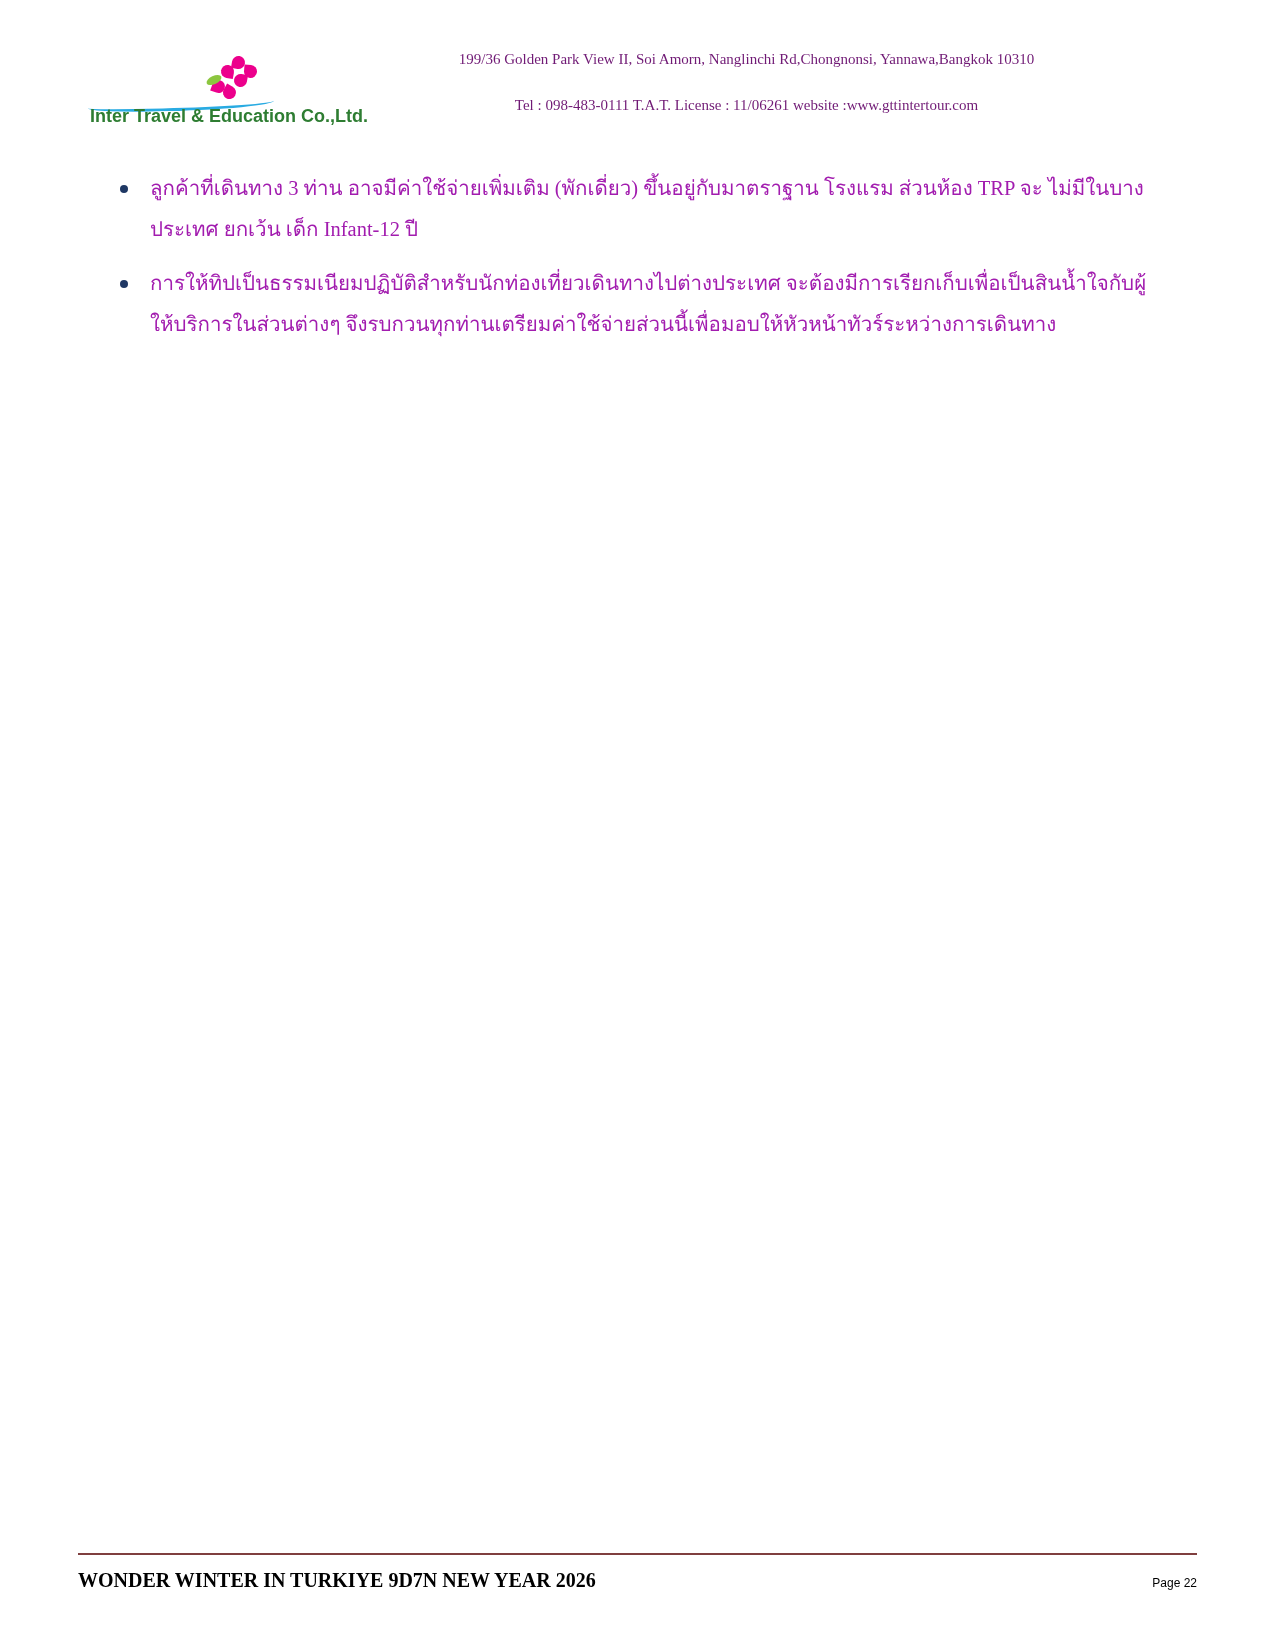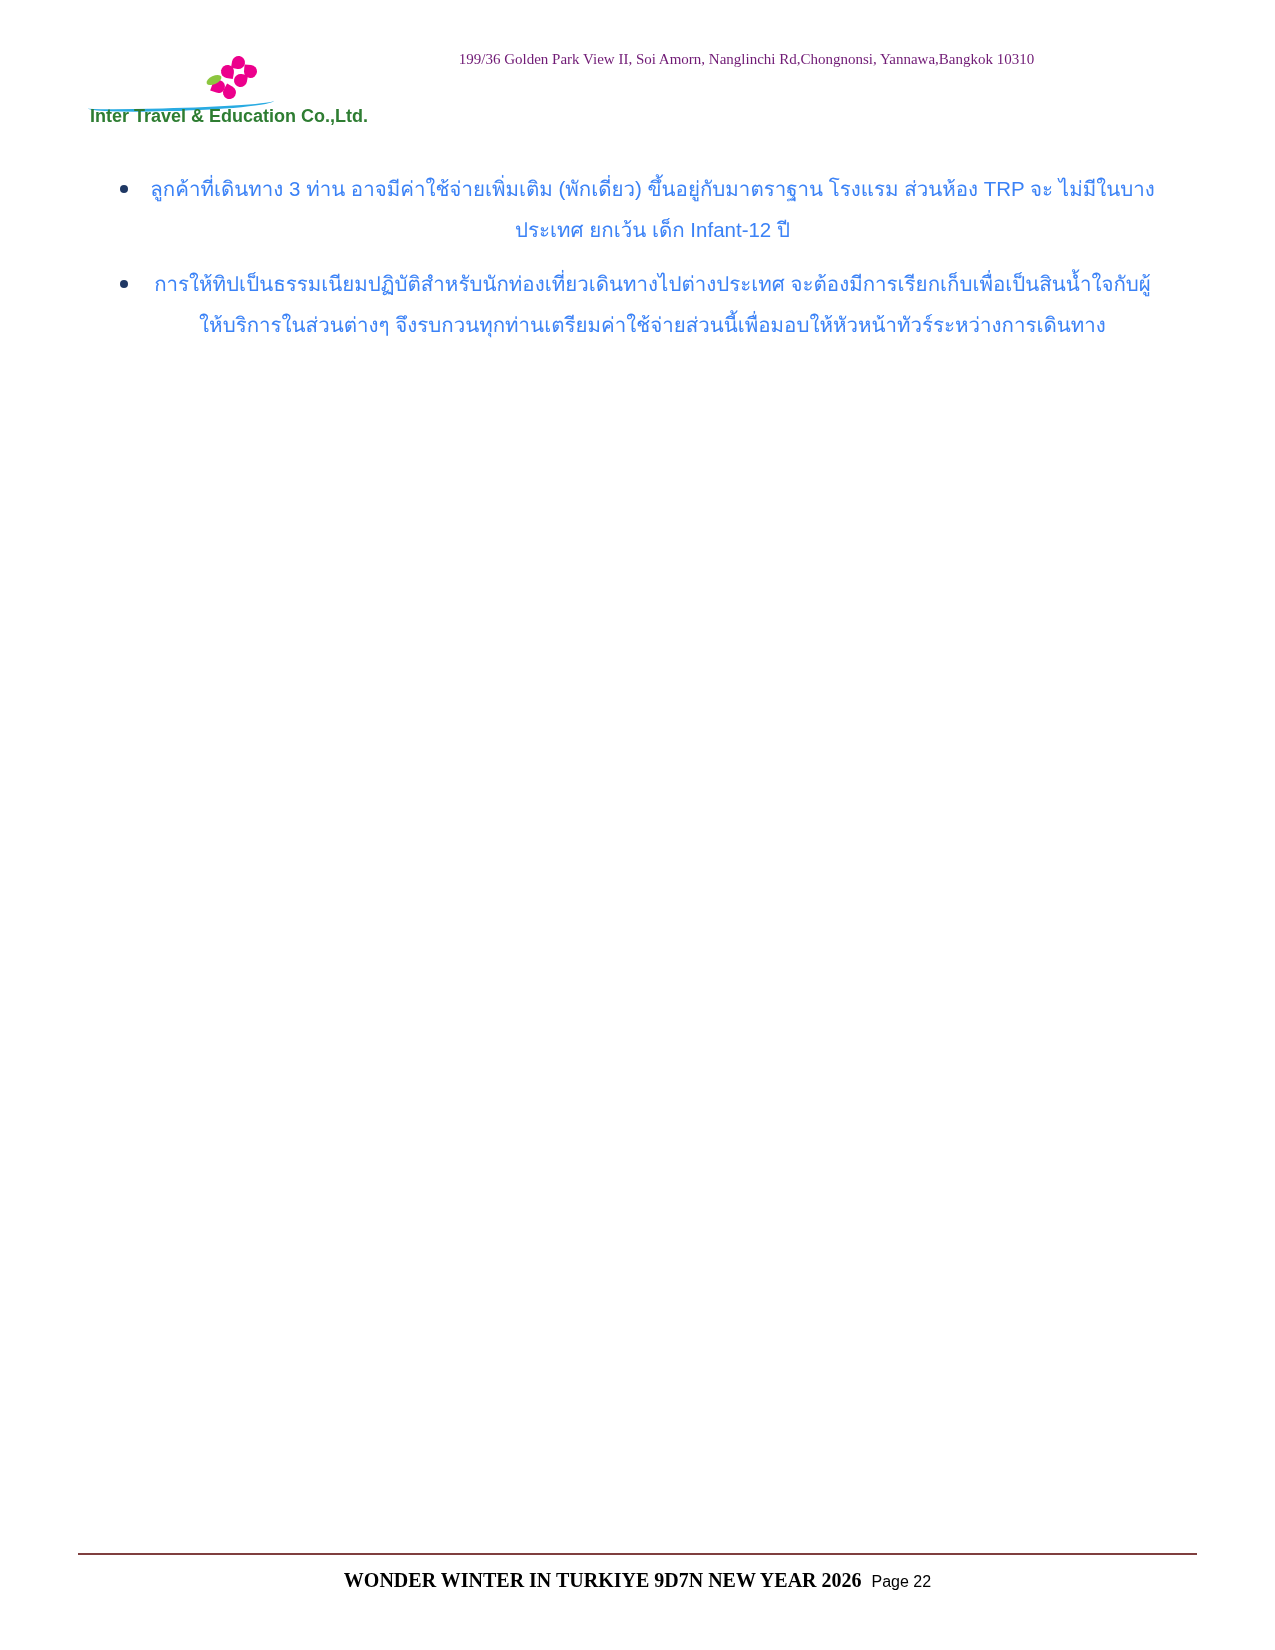--- a/index.html
+++ b/index.html
@@ -121,25 +121,25 @@
 
   ul.bullets {
     margin: 0;
     padding: 0;
     list-style: none;
   }
   ul.bullets > li {
     position: relative;
     padding-left: 38px;
     margin-bottom: 13px;
-    font-family: Liberation Sans, sans-serif;
+    font-family: Liberation Serif, serif;
     font-size: 20.5px;
     line-height: 41px;
-    color: #3b82f6;
-    text-align: center;
+    color: #a21caf;
+    text-align: left;
   }
   ul.bullets > li::before {
     content: "";
     position: absolute;
     left: 8px;
     top: 17px;
     width: 8px;
     height: 8px;
     background: #1f3864;
     border-radius: 50%;
@@ -152,33 +152,33 @@
     right: 78px;
     bottom: 58px;
   }
   .footer-rule {
     border-top: 2.5px solid #7f3f3f;
     margin-bottom: 14px;
   }
   .footer-row {
     display: flex;
     align-items: baseline;
-    justify-content: center;
+    justify-content: space-between;
     gap: 10px;
   }
   .footer-title {
     font-family: "Liberation Serif", serif;
     font-weight: bold;
     font-size: 20px;
     color: #000;
     white-space: nowrap;
   }
   .footer-page {
     font-family: "Liberation Sans", sans-serif;
-    font-size: 16px;
+    font-size: 12px;
     color: #000;
     white-space: nowrap;
   }
 </style>
 </head>
 <body>
 
 <div class="page">
 
   <div class="header">
@@ -195,20 +195,21 @@
         <span class="leafy" style="left:0px; top:20px; transform:rotate(-25deg);"></span>
       </div>
 
       <div class="logo-swoosh"></div>
 
       <div class="logo-sub">Inter Travel &amp; Education Co.,Ltd.</div>
     </div>
 
     <div class="header-lines">
       <div class="header-line">199/36 Golden Park View II, Soi Amorn, Nanglinchi Rd,Chongnonsi, Yannawa,Bangkok 10310</div>
+      <div class="header-line">Tel : 098-483-0111 T.A.T. License : 11/06261 website :www.gttintertour.com</div>
     </div>
   </div>
 
   <div class="content">
     <ul class="bullets">
       <li>ลูกค้าที่เดินทาง 3 ท่าน อาจมีค่าใช้จ่ายเพิ่มเติม (พักเดี่ยว) ขึ้นอยู่กับมาตราฐาน โรงแรม ส่วนห้อง TRP จะ ไม่มีในบางประเทศ ยกเว้น เด็ก Infant-12 ปี</li>
       <li>การให้ทิปเป็นธรรมเนียมปฏิบัติสำหรับนักท่องเที่ยวเดินทางไปต่างประเทศ จะต้องมีการเรียกเก็บเพื่อเป็นสินน้ำใจกับผู้ให้บริการในส่วนต่างๆ จึงรบกวนทุกท่านเตรียมค่าใช้จ่ายส่วนนี้เพื่อมอบให้หัวหน้าทัวร์ระหว่างการเดินทาง</li>
     </ul>
   </div>
 

